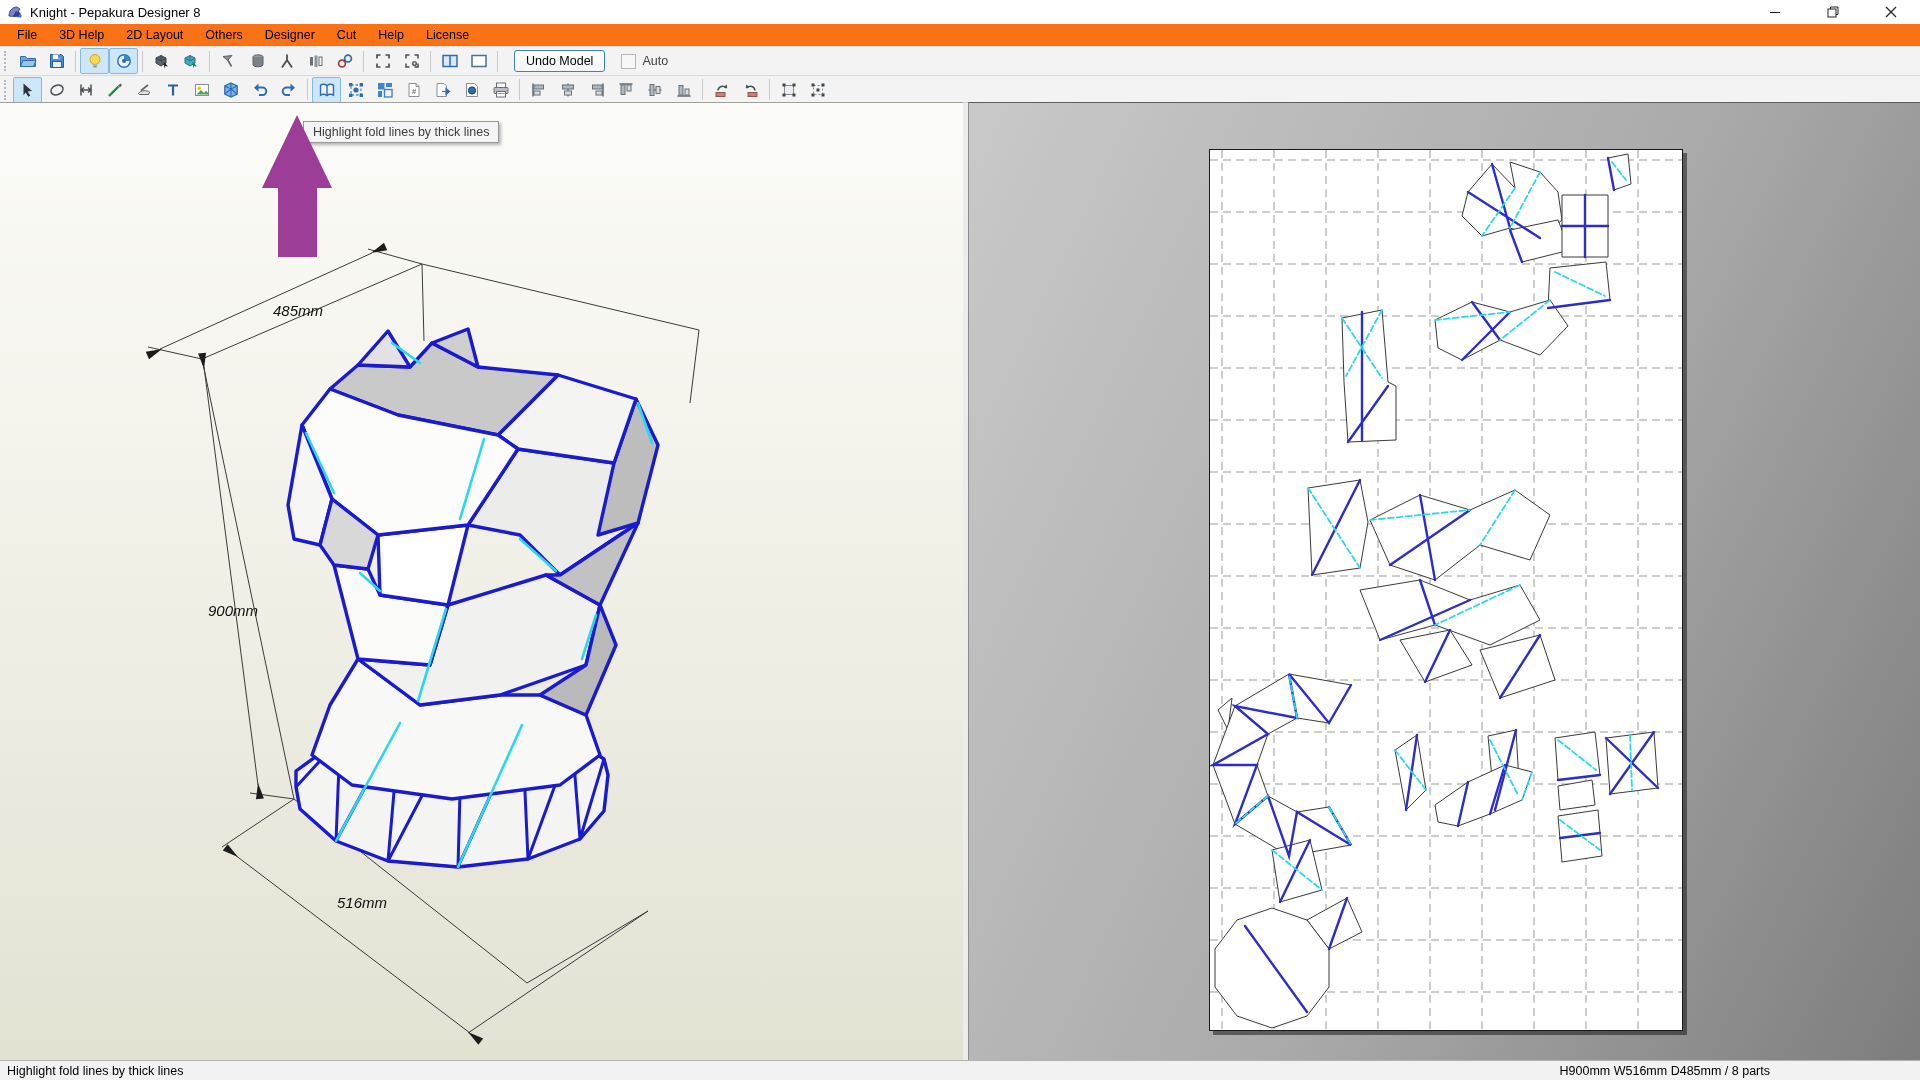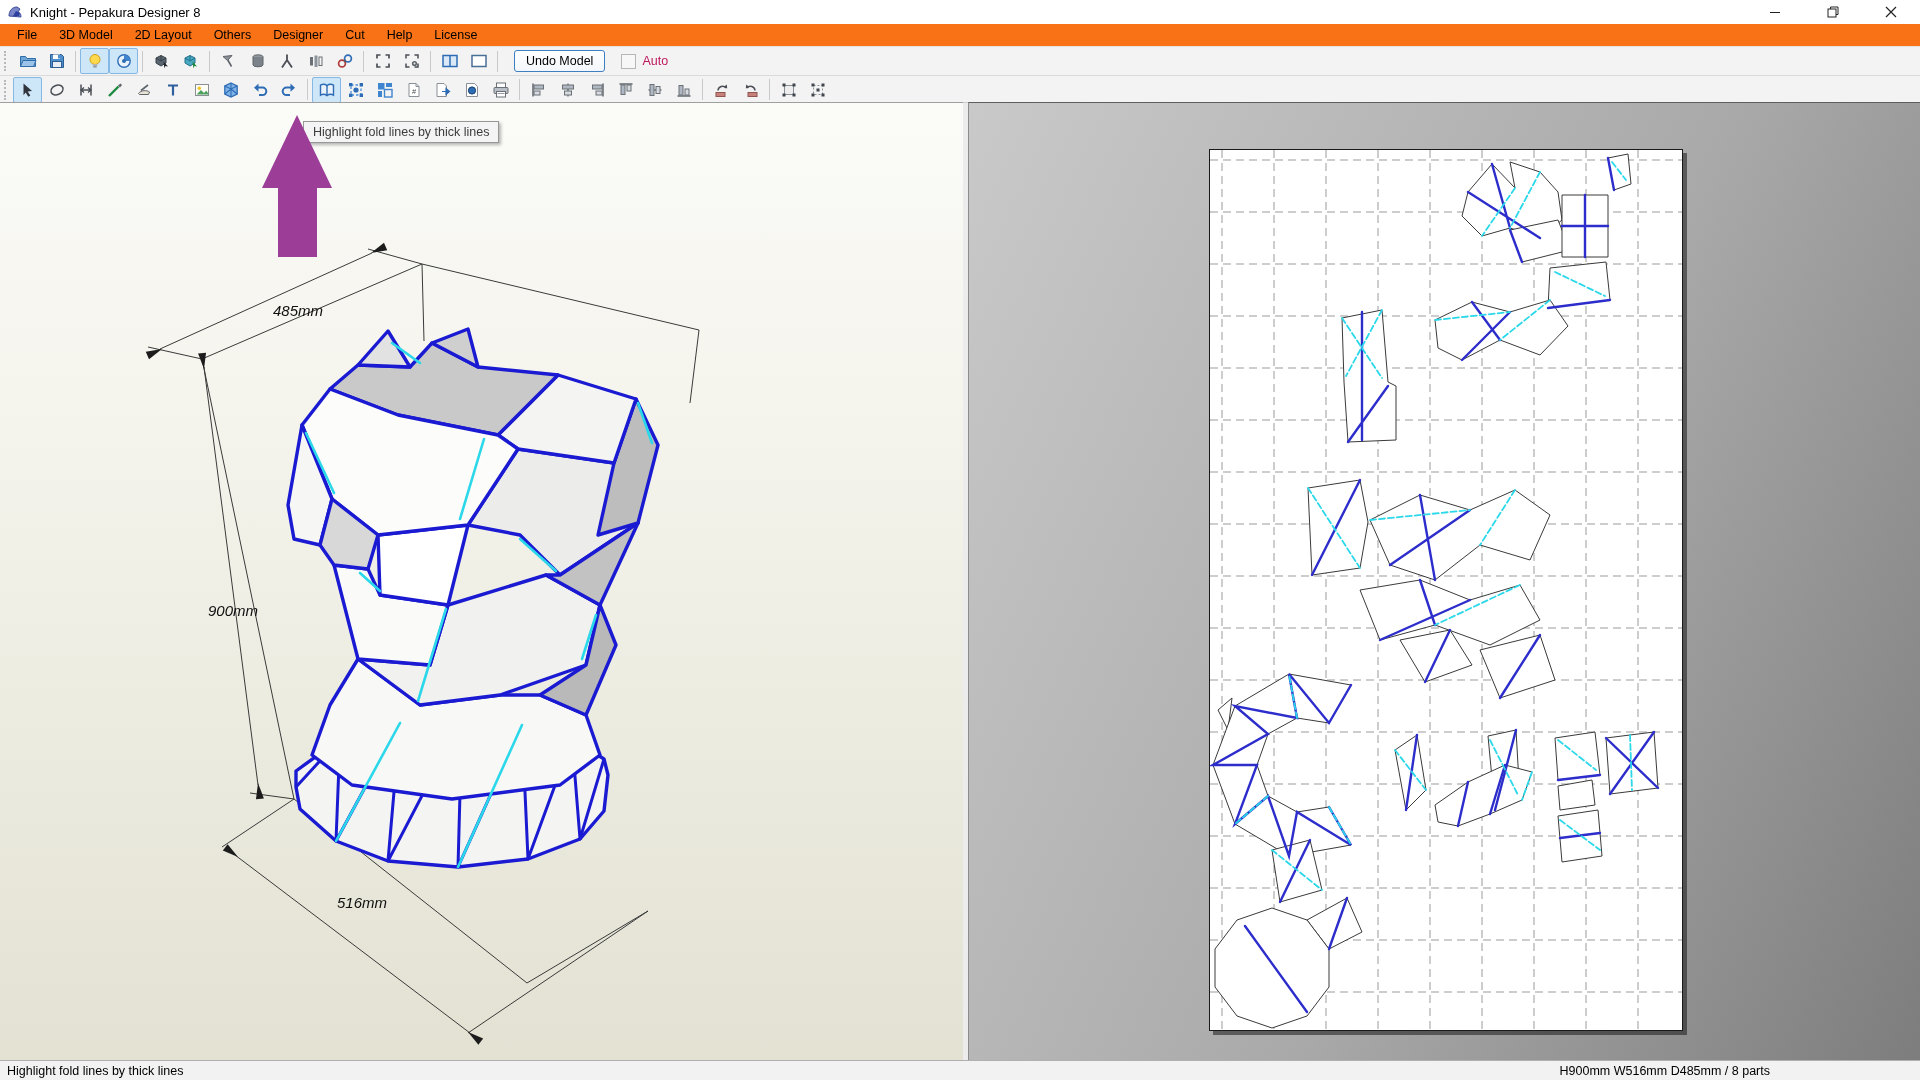--- a/index.html
+++ b/index.html
@@ -18,21 +18,21 @@
   .toolbar{display:flex;align-items:center;background:#f3f3f3;padding-left:2px;}
   .tb1{height:28px;border-top:1px solid #e2e2e2;}
   .tb2{height:27px;border-top:1px solid #dadada;border-bottom:1px solid #c9c9c9;}
   .grip{width:3px;height:20px;border-left:2px dotted #b8b8b8;margin:0 4px 0 2px;}
   .tb-sep{width:1px;height:21px;background:#c9c9c9;margin:0 4px;}
   .tb-btn{width:27px;height:24px;display:flex;align-items:center;justify-content:center;
           border:1px solid transparent;border-radius:2px;flex:0 0 auto;}
   .tb-btn.active{background:#cde6f8;border-color:#86b8e6;}
   .undo-btn{margin-left:12px;padding:3px 11px;font-size:12.5px;background:linear-gradient(#ffffff,#f3f7fc);
             border:1px solid #3e7fc1;border-radius:3px;}
-  .auto-wrap{display:flex;align-items:center;gap:6px;margin-left:16px;color:#be185d;font-size:12.5px;}
+  .auto-wrap{display:flex;align-items:center;gap:6px;margin-left:16px;color:#404040;font-size:12.5px;}
   .checkbox{width:13px;height:13px;background:#f7f7f7;border:1px solid #b6b6b6;}
   
   .main{position:absolute;top:102px;left:0;right:0;bottom:19px;display:flex;font-style:italic;}
   .pane3d{width:963px;position:relative;border-top:1px solid #9f9f9f;
           background:linear-gradient(180deg,#fbfbf8 0%,#f2f1e8 45%,#e2e1d2 100%);}
   .pane3d svg{position:absolute;left:0;top:0;}
   .splitter{width:5px;background:#ececec;border-top:1px solid #cfcfcf;}
   .pane2d{flex:1;position:relative;border-top:1px solid #5e5e5e;border-left:1px solid #8c8c8c;
           background:linear-gradient(115deg,#c9c9c9 0%,#a9a9a9 55%,#7d7d7d 100%);}
   .page{position:absolute;left:240px;top:46px;width:472px;height:880px;background:#fff;
@@ -73,21 +73,21 @@
       <div class="win-btn">
         <svg width="12" height="12" viewBox="0 0 12 12">
             <path d="M1 1l10 10M11 1L1 11" stroke="#222" stroke-width="1.2"></path>
           </svg>
       </div>
     </div>
   </div>
 
   <nav class="menubar" id="menubar">
       <span class="menu-item">File</span>
-      <span class="menu-item">3D Model</span>
+      <span class="menu-item">3D Help</span>
       <span class="menu-item">2D Layout</span>
       <span class="menu-item">Others</span>
       <span class="menu-item">Designer</span>
       <span class="menu-item">Cut</span>
       <span class="menu-item">Help</span>
       <span class="menu-item">License</span>
     </nav>
 
   <div class="toolbar tb1" id="toolbar1">
 

